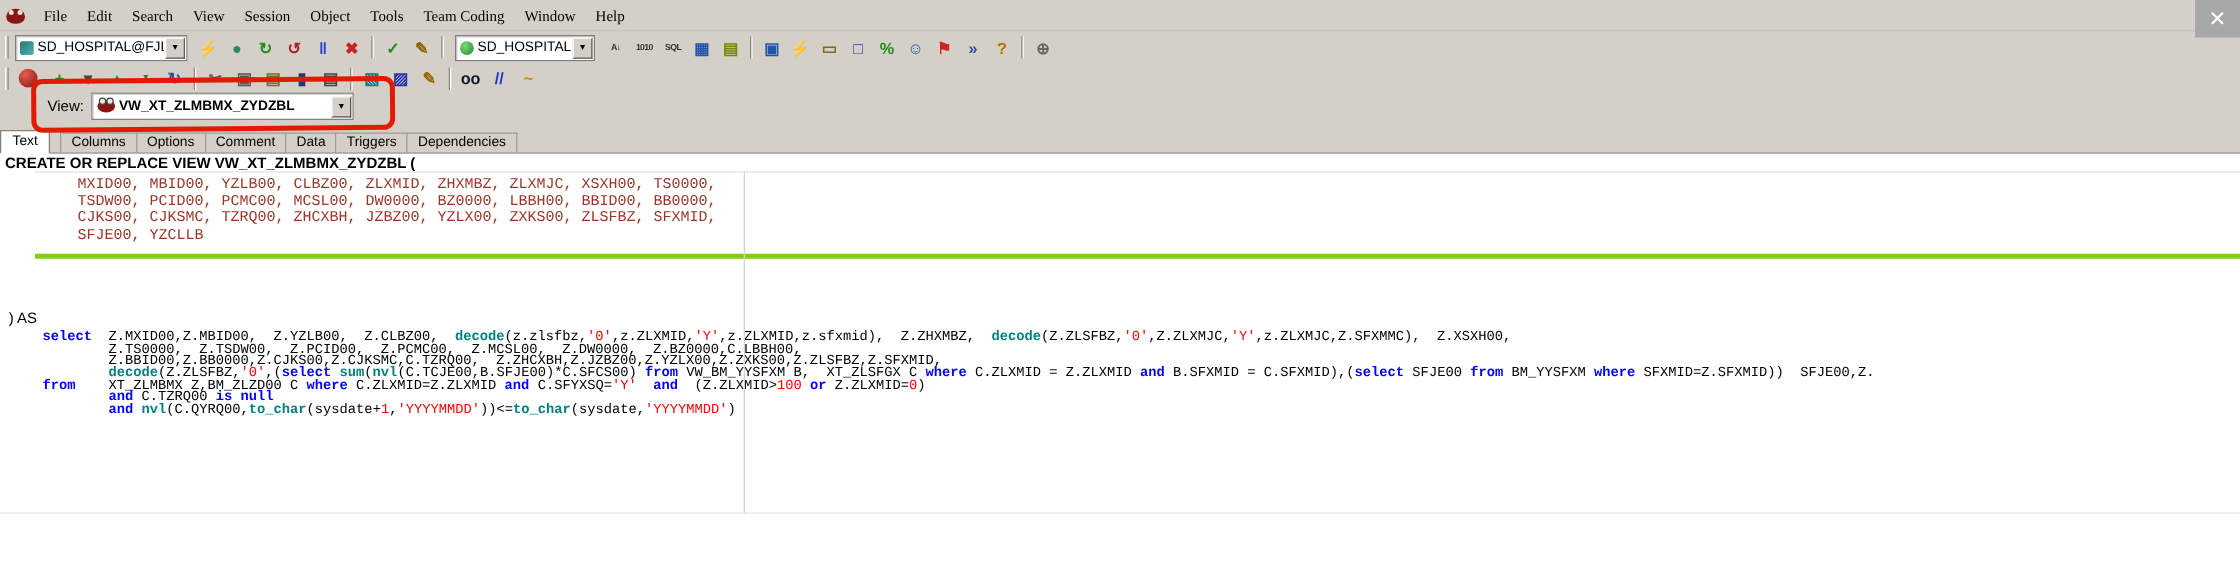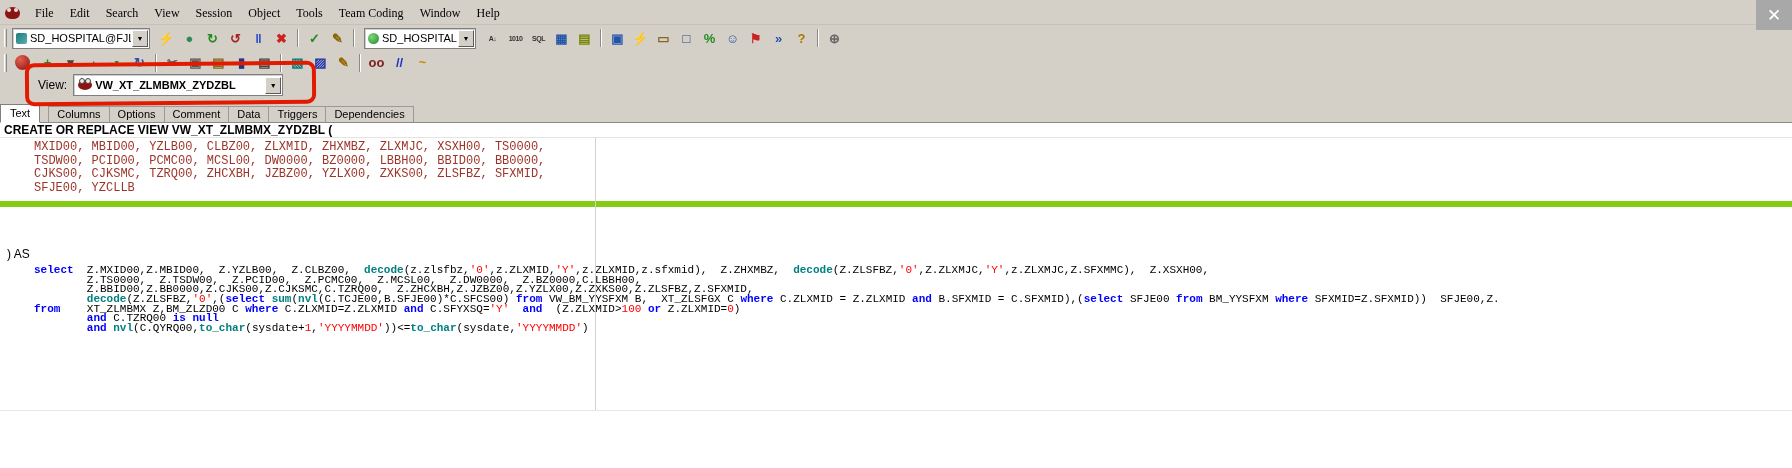--- a/index.html
+++ b/index.html
@@ -71,23 +71,23 @@
             display:flex; align-items:flex-end; border-bottom:1px solid #8a8a8a; }
   .tab { font-size:11px; padding:1px 8px 2px; border-top:1px solid #9a9a9a;
          border-right:1px solid #9a9a9a; white-space:nowrap; }
   .tab.sel { background:#fff; border:1px solid #808080; border-bottom:1px solid #fff;
              margin-right:8px; margin-bottom:-1px; padding:2px 9px 3px; }
   .tab.sel + .tab { border-left:1px solid #9a9a9a; }
 
   
   .editor { position:absolute; left:0; top:123px; width:100%; height:345px; background:#fff; }
   .ddl-header { height:14px; line-height:14px; font-weight:bold; padding-left:4px; }
-  .cols-panel { height:70px; border-top:1px solid #e4e4e4; border-bottom:6px solid #84cc16;
+  .cols-panel { height:70px; border-top:1px solid #e4e4e4; border-bottom:4px solid #84cc16;
                 padding:3px 0 0 34px; font-family:"Liberation Mono", monospace;
-                font-size:12px; line-height:13.5px; color:#9c3529; white-space:pre; }
+                font-size:12px; line-height:13.5px; color:#9c3529; white-space:pre;margin-left:28px; }
   .as-line { height:15px; line-height:15px; font-weight:normal; padding-left:7px;margin-top:40px; }
   .sql-panel { padding:4px 0 0 34px; font-family:"Liberation Mono", monospace;
                font-size:11px; white-space:pre; }
   .sqlline { height:9.7px; line-height:9.7px; }
   .tok-kw  { color:#0000ff; font-weight:bold;text-align:center; }
   .tok-fn  { color:#008080; font-weight:bold; }
   .tok-str { color:#ff0000; }
   .tok-num { color:#ff0000; }
   .tok-sys { color:#000000; font-weight:normal; }
   .tok-id  { color:#000000; }
@@ -251,21 +251,21 @@
           <span class="glyph" style="color: rgb(0, 128, 128);">▧</span>
         </div>
         <div class="tbtn">
           <span class="glyph" style="color: rgb(34, 51, 170);">▨</span>
         </div>
         <div class="tbtn">
           <span class="glyph" style="color: rgb(153, 102, 0);">✎</span>
         </div>
         <div class="tsep"></div>
         <div class="tbtn">
-          <span class="glyph" style="color: #7f1d1d;">oo</span>
+          <span class="glyph" style="color: #0f172a;">oo</span>
         </div>
         <div class="tbtn">
           <span class="glyph" style="color: rgb(34, 51, 204);">//</span>
         </div>
         <div class="tbtn">
           <span class="glyph" style="color: rgb(204, 136, 0);">~</span>
         </div>
       </div>
   </div>
 

